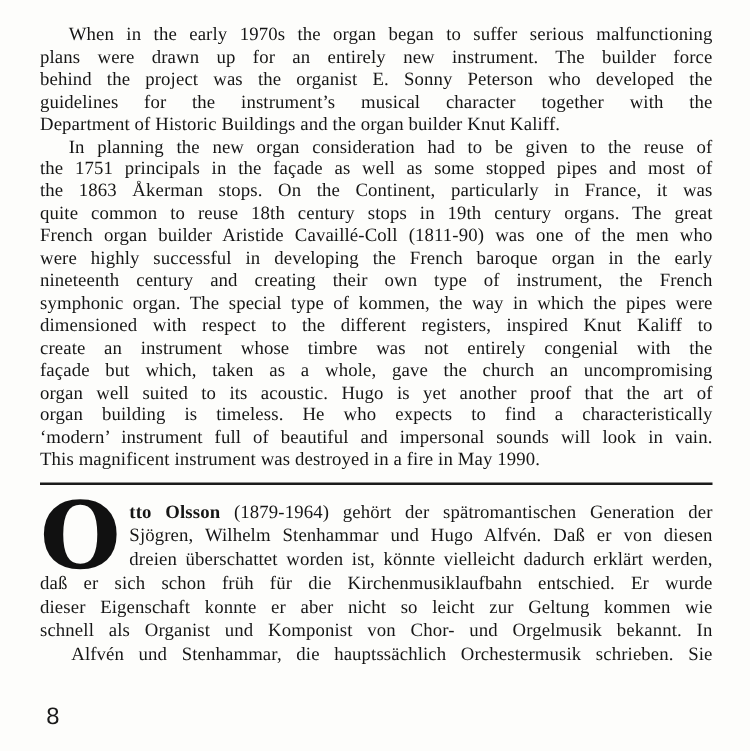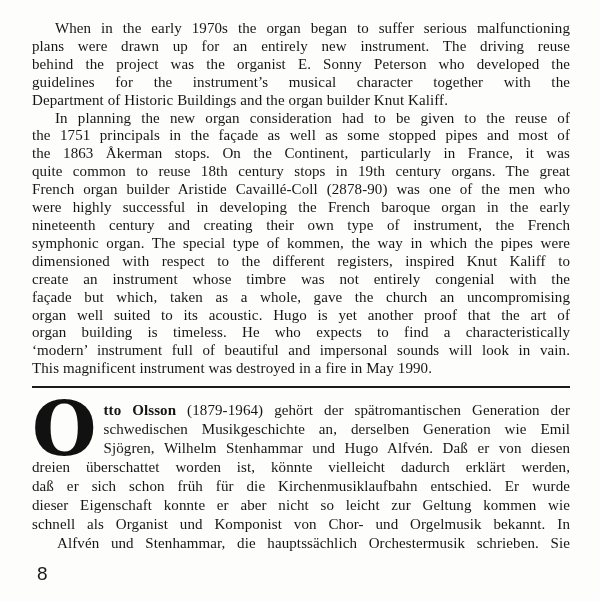--- a/index.html
+++ b/index.html
@@ -64,52 +64,51 @@
   }
 </style>
 </head>
 <body>
 
 <div class="page">
 
   <section>
     <div class="para indent">
         <div class="line">When in the early 1970s the organ began to suffer serious malfunctioning</div>
-        <div class="line">plans were drawn up for an entirely new instrument. The driving reuse</div>
+        <div class="line">plans were drawn up for an entirely new instrument. The builder force</div>
         <div class="line">behind the project was the organist E. Sonny Peterson who developed the</div>
         <div class="line">guidelines for the instrument’s musical character together with the</div>
         <div class="line">Department of Historic Buildings and the organ builder Knut Kaliff.</div>
       </div>
     <div class="para indent">
         <div class="line">In planning the new organ consideration had to be given to the reuse of</div>
         <div class="line">the 1751 principals in the façade as well as some stopped pipes and most of</div>
         <div class="line">the 1863 Åkerman stops. On the Continent, particularly in France, it was</div>
         <div class="line">quite common to reuse 18th century stops in 19th century organs. The great</div>
-        <div class="line">French organ builder Aristide Cavaillé-Coll (2878-90) was one of the men who</div>
+        <div class="line">French organ builder Aristide Cavaillé-Coll (1811-90) was one of the men who</div>
         <div class="line">were highly successful in developing the French baroque organ in the early</div>
         <div class="line">nineteenth century and creating their own type of instrument, the French</div>
         <div class="line">symphonic organ. The special type of kommen, the way in which the pipes were</div>
         <div class="line">dimensioned with respect to the different registers, inspired Knut Kaliff to</div>
         <div class="line">create an instrument whose timbre was not entirely congenial with the</div>
         <div class="line">façade but which, taken as a whole, gave the church an uncompromising</div>
         <div class="line">organ well suited to its acoustic. Hugo is yet another proof that the art of</div>
         <div class="line">organ building is timeless. He who expects to find a characteristically</div>
         <div class="line">‘modern’ instrument full of beautiful and impersonal sounds will look in vain.</div>
         <div class="line">This magnificent instrument was destroyed in a fire in May 1990.</div>
       </div>
   </section>
 
   <hr class="rule">
 
   <section class="german">
     <div class="para">
       <span class="dropcap">O</span>
       <div class="line first-line"><b>tto Olsson</b><span> (1879-1964) gehört der spätromantischen Generation der</span></div>
       <div>
-          <div class="line">schwedischen Musikgeschichte an, derselben Generation wie Emil</div>
           <div class="line">Sjögren, Wilhelm Stenhammar und Hugo Alfvén. Daß er von diesen</div>
           <div class="line">dreien überschattet worden ist, könnte vielleicht dadurch erklärt werden,</div>
           <div class="line">daß er sich schon früh für die Kirchenmusiklaufbahn entschied. Er wurde</div>
           <div class="line">dieser Eigenschaft konnte er aber nicht so leicht zur Geltung kommen wie</div>
           <div class="line">schnell als Organist und Komponist von Chor- und Orgelmusik bekannt. In</div>
           <div class="line">Alfvén und Stenhammar, die hauptssächlich Orchestermusik schrieben. Sie</div>
         </div>
     </div>
   </section>
 

